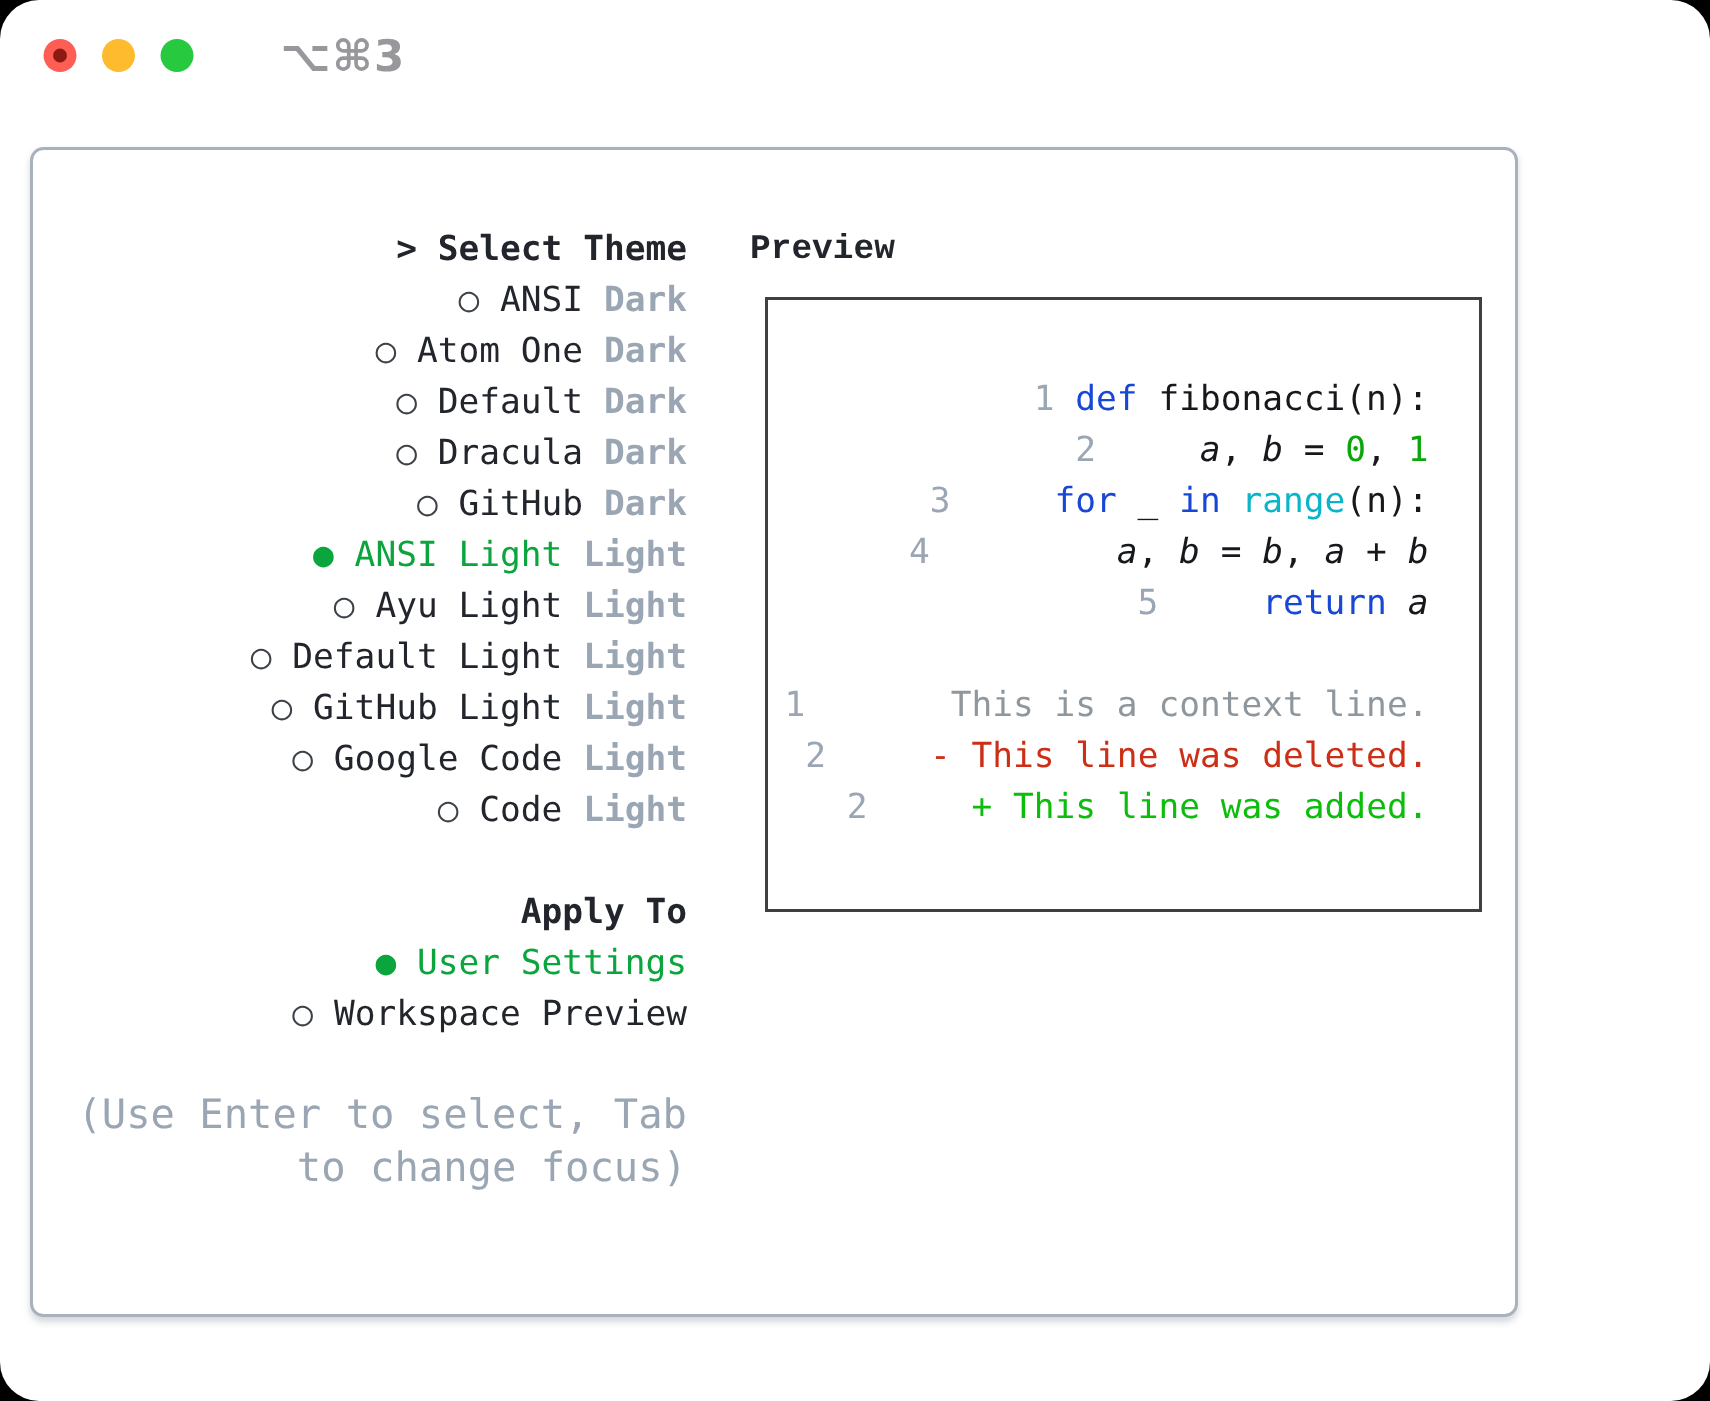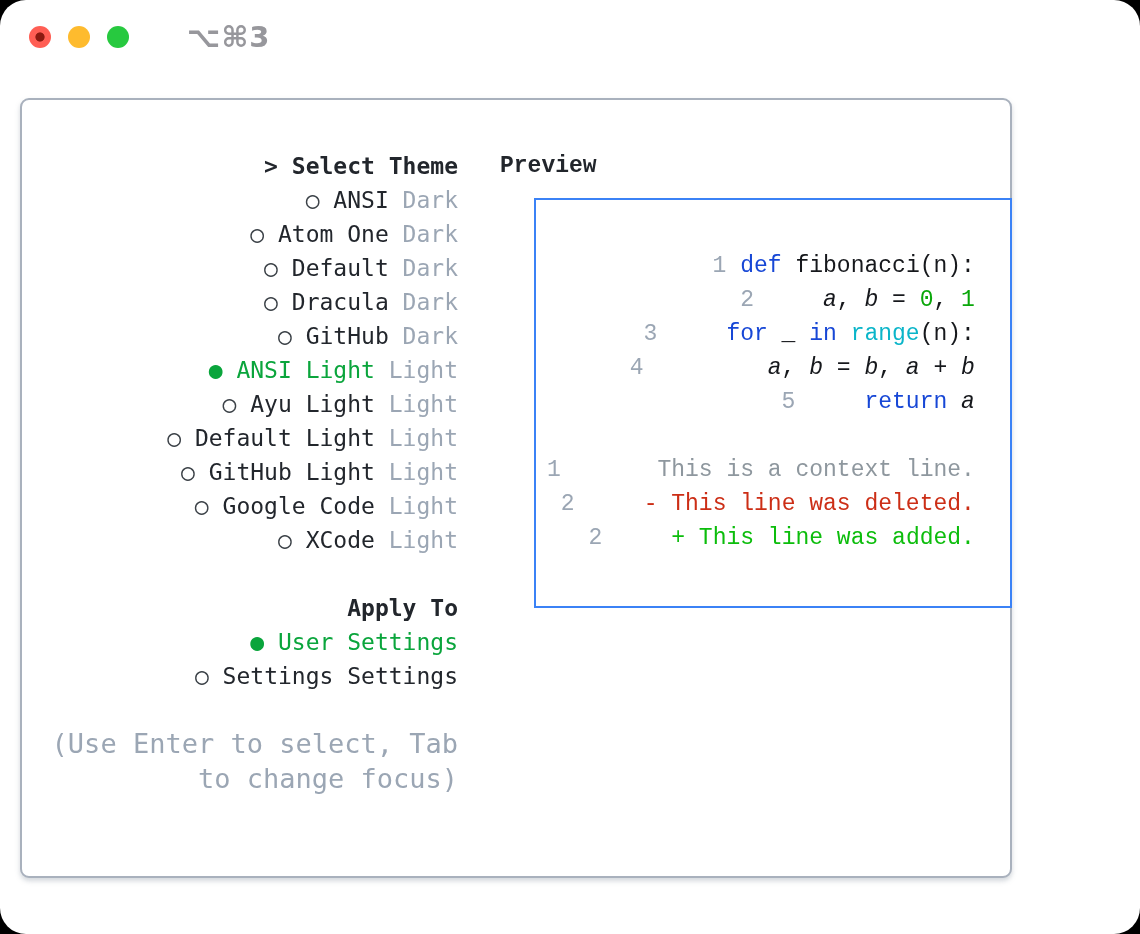--- a/index.html
+++ b/index.html
@@ -29,31 +29,31 @@
   }
   .term{font-size:23px;line-height:34px;color:#22262c;text-align:right;}
   .row{height:34px;line-height:34px;white-space:pre;}
   .left-col{position:absolute;left:16px;top:49px;}
   .bold{font-weight:bold;}
   .prompt{font-weight:bold;color:#22262c;}
   .bullet{color:#3c4248;}
   .bullet.sel{color:#0aa53c;}
   .iname{color:#22262c;}
   .iname.sel{color:#0aa53c;}
-  .variant{color:#9ba6b4;}
+  .variant{color:#9ba6b4;font-weight:bold;}
   .blank{height:34px;}
   .help{
     width:420px;color:#9ba6b4;font-size:27px;line-height:34.5px;
     word-break:normal;
   }
   
   .preview-title{position:absolute;left:478px;top:49px;font-weight:bold;font-family:Liberation Mono, monospace;}
   .preview-box{
-    position:absolute;left:512px;top:98px;width:474px;height:406px;
-    border:2px solid #3b82f6;background:#fff;font-family:Liberation Mono, monospace;
+    position:absolute;left:488px;top:98px;width:474px;height:406px;
+    border:2px solid #404040;background:#fff;
   }
   .code{position:absolute;left:11px;top:49px;}
   .ln{color:#9ba6b4;}
   .kw{color:#1747d6;}
   .lit{color:#0aa70a;}
   .bi{color:#0ab5c9;}
   .var{font-style:italic;color:#16181c;}
   .pl{color:#16181c;}
   .ctx{color:#8e979e;}
   .del{color:#cc2e16;}
@@ -79,27 +79,27 @@
           <div class="row"><span class="bullet">○</span> <span class="iname">ANSI</span> <span class="variant">Dark</span></div>
           <div class="row"><span class="bullet">○</span> <span class="iname">Atom One</span> <span class="variant">Dark</span></div>
           <div class="row"><span class="bullet">○</span> <span class="iname">Default</span> <span class="variant">Dark</span></div>
           <div class="row"><span class="bullet">○</span> <span class="iname">Dracula</span> <span class="variant">Dark</span></div>
           <div class="row"><span class="bullet">○</span> <span class="iname">GitHub</span> <span class="variant">Dark</span></div>
           <div class="row"><span class="bullet sel">●</span> <span class="iname sel">ANSI Light</span> <span class="variant">Light</span></div>
           <div class="row"><span class="bullet">○</span> <span class="iname">Ayu Light</span> <span class="variant">Light</span></div>
           <div class="row"><span class="bullet">○</span> <span class="iname">Default Light</span> <span class="variant">Light</span></div>
           <div class="row"><span class="bullet">○</span> <span class="iname">GitHub Light</span> <span class="variant">Light</span></div>
           <div class="row"><span class="bullet">○</span> <span class="iname">Google Code</span> <span class="variant">Light</span></div>
-          <div class="row"><span class="bullet">○</span> <span class="iname">XCode</span> <span class="variant">Light</span></div>
+          <div class="row"><span class="bullet">○</span> <span class="iname">Code</span> <span class="variant">Light</span></div>
         </div>
       <div class="blank"></div>
       <div class="row"><span>  </span><span class="bold">Apply To</span></div>
       <div id="apply-items">
           <div class="row"><span class="bullet sel">●</span> <span class="iname sel">User Settings</span></div>
-          <div class="row"><span class="bullet">○</span> <span class="iname">Settings Settings</span></div>
+          <div class="row"><span class="bullet">○</span> <span class="iname">Workspace Preview</span></div>
         </div>
       <div class="blank"></div>
       <div class="help">(Use Enter to select, Tab to change focus)</div>
     </div>
 
     <div class="preview-title">Preview</div>
 
     <div class="preview-box">
       <div class="code" id="code-block">
           <div class="row"><span class="ln">1</span> <span class="kw">def</span><span class="pl"> fibonacci(n):</span></div>

